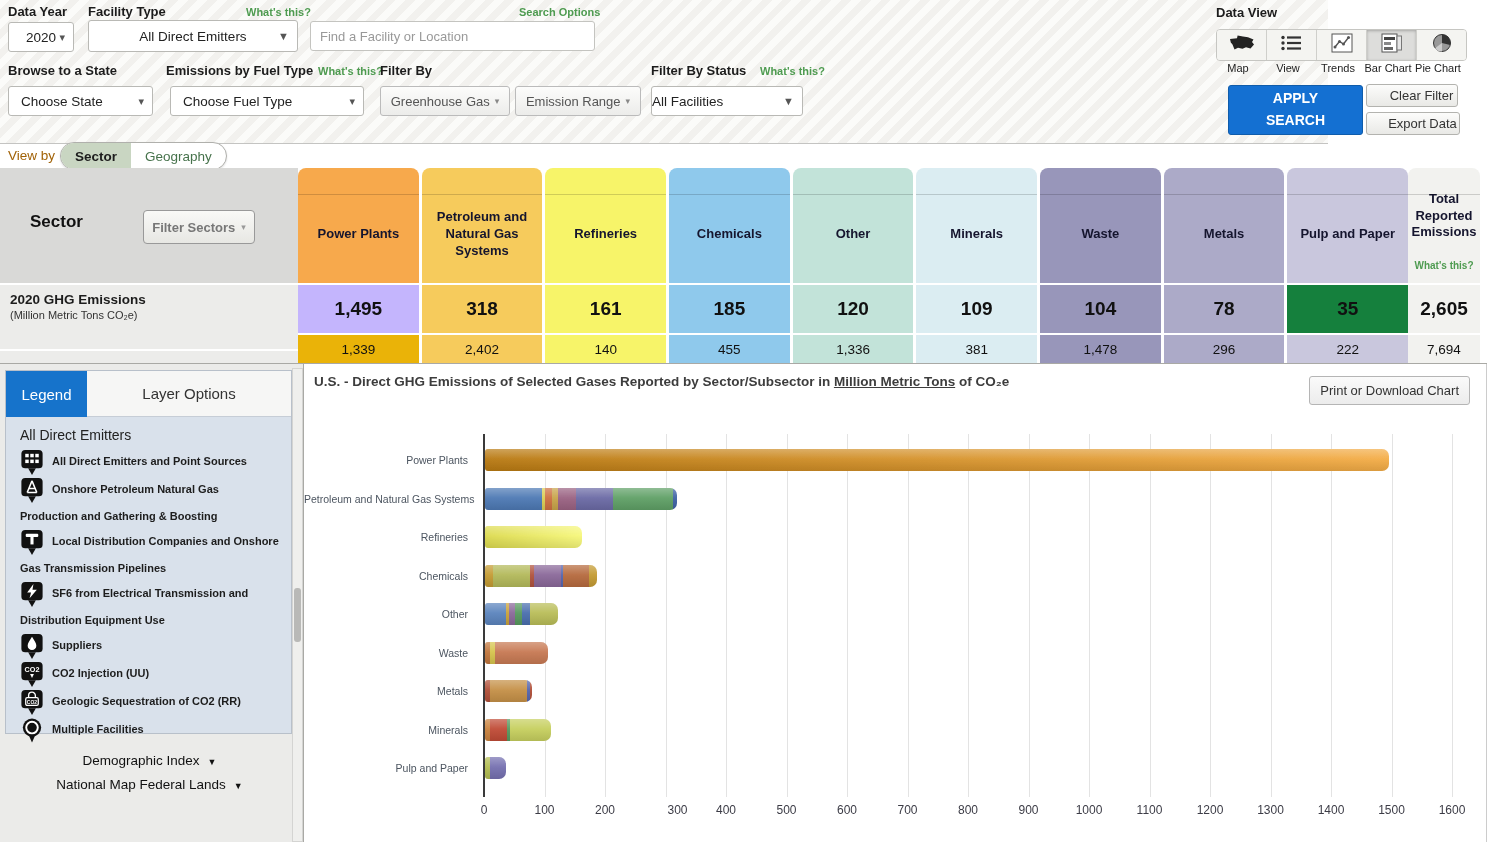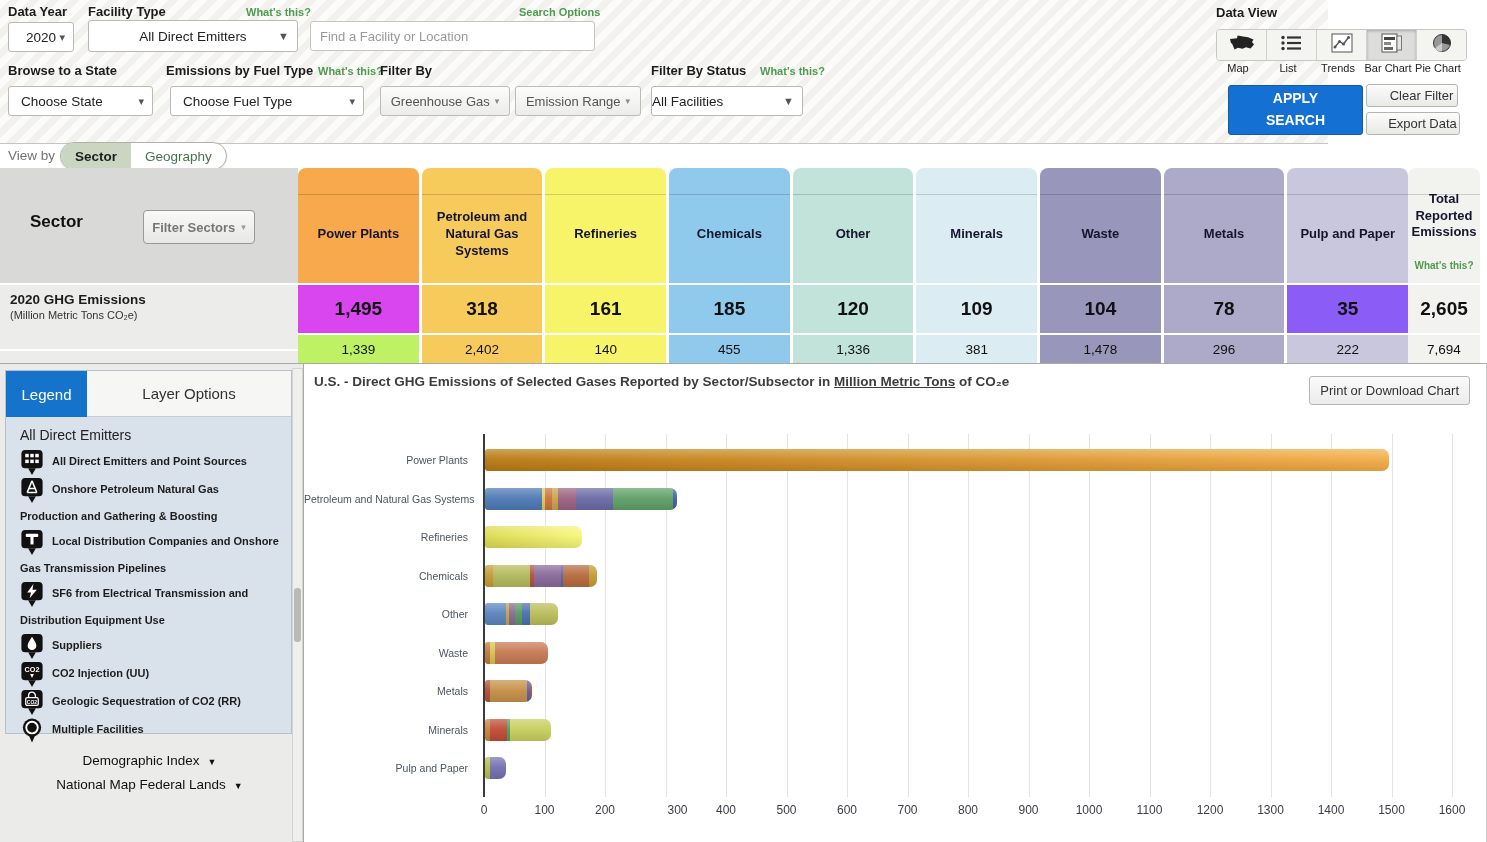--- a/index.html
+++ b/index.html
@@ -29,21 +29,21 @@
     line-height:1.55;cursor:pointer;}
   
   #dv-group{display:flex;border:1px solid #c6c6c2;border-radius:4px;overflow:hidden;background:#f4f4f1;}
   .dv-btn{width:49px;height:30px;display:flex;align-items:center;justify-content:center;
     border-right:1px solid #cfcfcb;cursor:pointer;background:#f4f4f1;}
   .dv-btn:last-child{border-right:none;}
   .dv-btn.sel-dv{background:#dddddb;box-shadow:inset 0 1px 3px rgba(0,0,0,.25);}
   #dv-labels{display:flex;}
   .dv-lab{width:50px;display:flex;justify-content:center;font-size:11px;color:#222;white-space:nowrap;}
   
-  #viewby-label{font-size:13.5px;color:#737373;}
+  #viewby-label{font-size:13.5px;color:#a16207;}
   #viewby-pill{display:flex;height:26px;border:1px solid #b0b0ac;border-radius:14px;
     overflow:hidden;background:#fff;box-shadow:0 1px 2px rgba(0,0,0,.12);}
   .vb-tab{display:flex;align-items:center;padding:0 14px;font-size:13.5px;cursor:pointer;}
   .vb-tab.on{background:#c9d6c2;font-weight:bold;color:#1d1d1d;}
   .vb-tab.off{color:#47734c;}
   
   #tbl-left{left:0;top:168px;width:298px;}
   #tbl-left .head{height:115px;background:#d9d9d7;position:relative;}
   #sector-title{position:absolute;left:30px;top:44px;font-size:17px;font-weight:bold;color:#111;}
   #filter-sectors{position:absolute;left:143px;top:42px;width:110px;height:32px;
@@ -165,21 +165,21 @@
         <div class="dv-btn">
           <span><svg width="20" height="20" viewBox="0 0 20 20">
               <circle cx="10" cy="10" r="8.5" fill="#999" stroke="#333"></circle>
               <path d="M10,10 L10,1.5 A8.5,8.5 0 0 1 18.2,12 Z" fill="#333"></path>
               <path d="M10,10 L3,15.2 A8.5,8.5 0 0 0 10,18.5 Z" fill="#ccc"></path>
             </svg></span>
         </div>
       </div>
     <div class="abs" style="left:1213px;top:62px" id="dv-labels">
         <div class="dv-lab">Map</div>
-        <div class="dv-lab">List</div>
+        <div class="dv-lab">View</div>
         <div class="dv-lab">Trends</div>
         <div class="dv-lab">Bar Chart</div>
         <div class="dv-lab">Pie Chart</div>
       </div>
 
     <div class="abs flabel" style="left:8px;top:63px">Browse to a State</div>
     <div class="abs sel" style="left:8px;top:86px;width:145px;height:30px;padding-left:12px">
       <span>Choose State</span>
       <span class="caret">▾</span>
     </div>
@@ -232,22 +232,22 @@
     </div>
     <div class="tbl-rowlab" style="height:64px">
       <div id="row1-label">2020 GHG Emissions</div>
       <div id="row1-sublabel">(Million Metric Tons CO₂e)</div>
     </div>
     <div class="tbl-rowlab" style="height:28px"></div>
   </div>
   <div class="abs" id="tbl-cols">
       <div class="tcol">
         <div class="col-head" style="background: rgb(247, 169, 76);">Power Plants</div>
-        <div class="cell-v" style="background: #d946ef;">1,495</div>
-        <div class="cell-c" style="background: #bef264;">1,339</div>
+        <div class="cell-v" style="background: #c4b5fd;">1,495</div>
+        <div class="cell-c" style="background: #eab308;">1,339</div>
       </div>
       <div class="tcol">
         <div class="col-head" style="background: rgb(246, 203, 92);">Petroleum and Natural Gas Systems</div>
         <div class="cell-v" style="background: rgb(246, 203, 92);">318</div>
         <div class="cell-c" style="background: rgb(246, 203, 92);">2,402</div>
       </div>
       <div class="tcol">
         <div class="col-head" style="background: rgb(247, 244, 105);">Refineries</div>
         <div class="cell-v" style="background: rgb(247, 244, 105);">161</div>
         <div class="cell-c" style="background: rgb(247, 244, 105);">140</div>
@@ -272,21 +272,21 @@
         <div class="cell-v" style="background: rgb(152, 150, 186); text-align: right;">104</div>
         <div class="cell-c" style="background: rgb(152, 150, 186);">1,478</div>
       </div>
       <div class="tcol">
         <div class="col-head" style="background: rgb(172, 170, 200);">Metals</div>
         <div class="cell-v" style="background: rgb(172, 170, 200);">78</div>
         <div class="cell-c" style="background: rgb(172, 170, 200);">296</div>
       </div>
       <div class="tcol">
         <div class="col-head" style="background: rgb(201, 199, 221);">Pulp and Paper</div>
-        <div class="cell-v" style="background: #8b5cf6;">35</div>
+        <div class="cell-v" style="background: #15803d;">35</div>
         <div class="cell-c" style="background: rgb(201, 199, 221);">222</div>
       </div>
     </div>
   <div class="abs" id="tbl-total">
     <div class="col-head">
       <span>Total Reported Emissions</span>
       <span id="total-whats">What's this?</span>
     </div>
     <div class="cell-v">2,605</div>
     <div class="cell-c">7,694</div>

